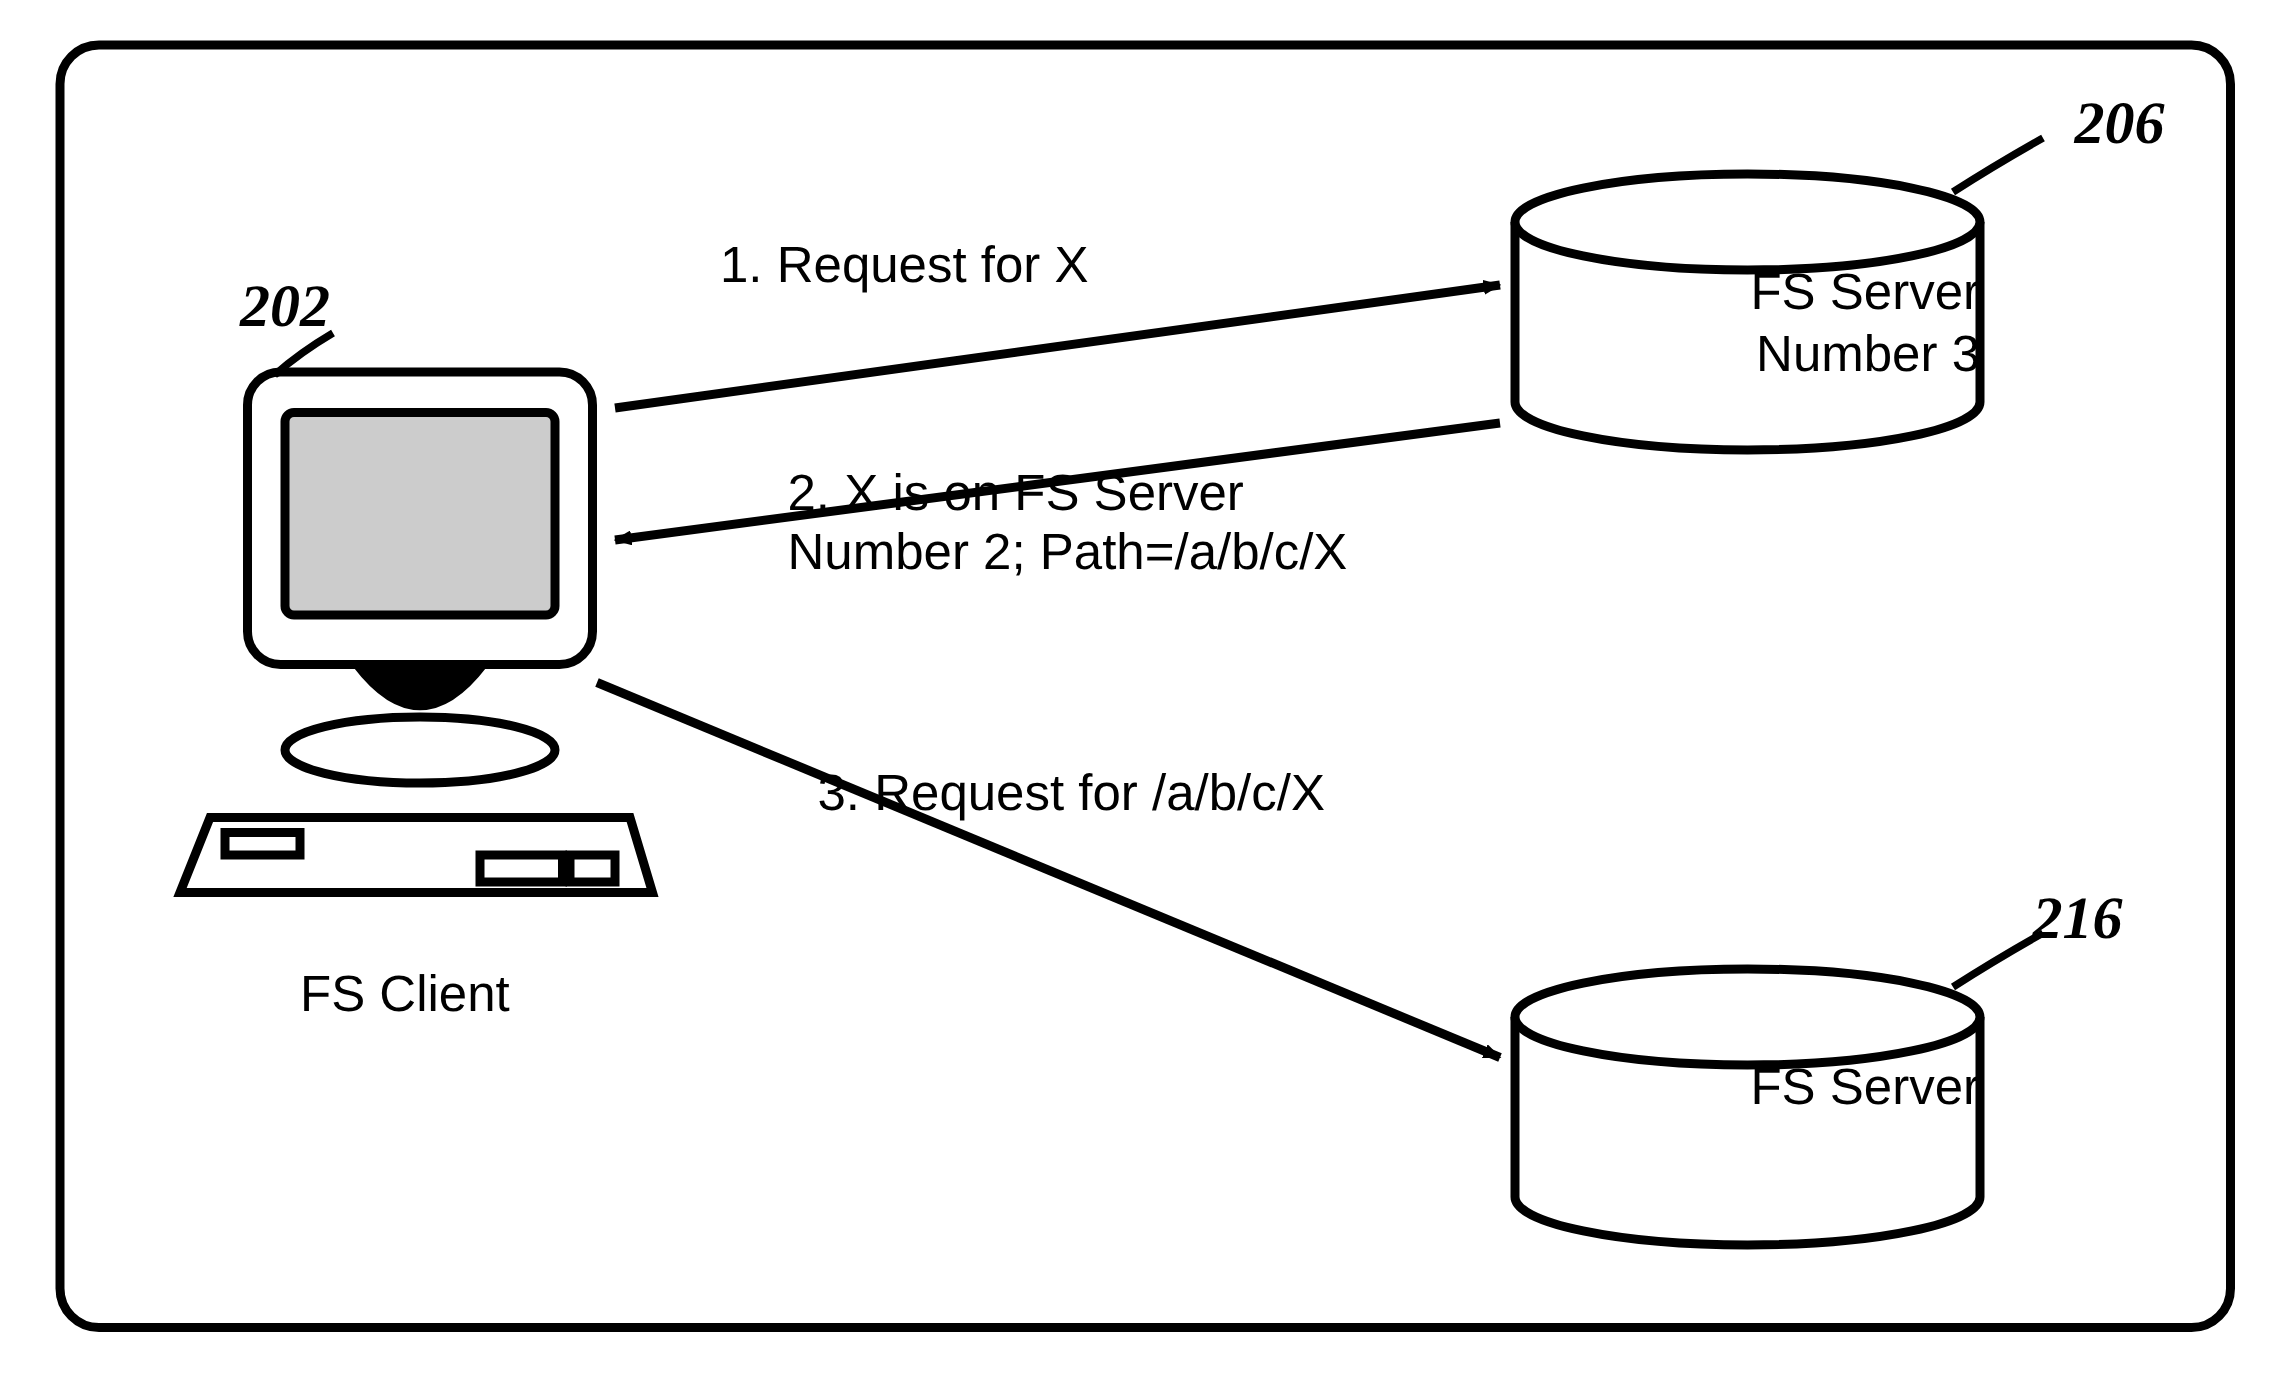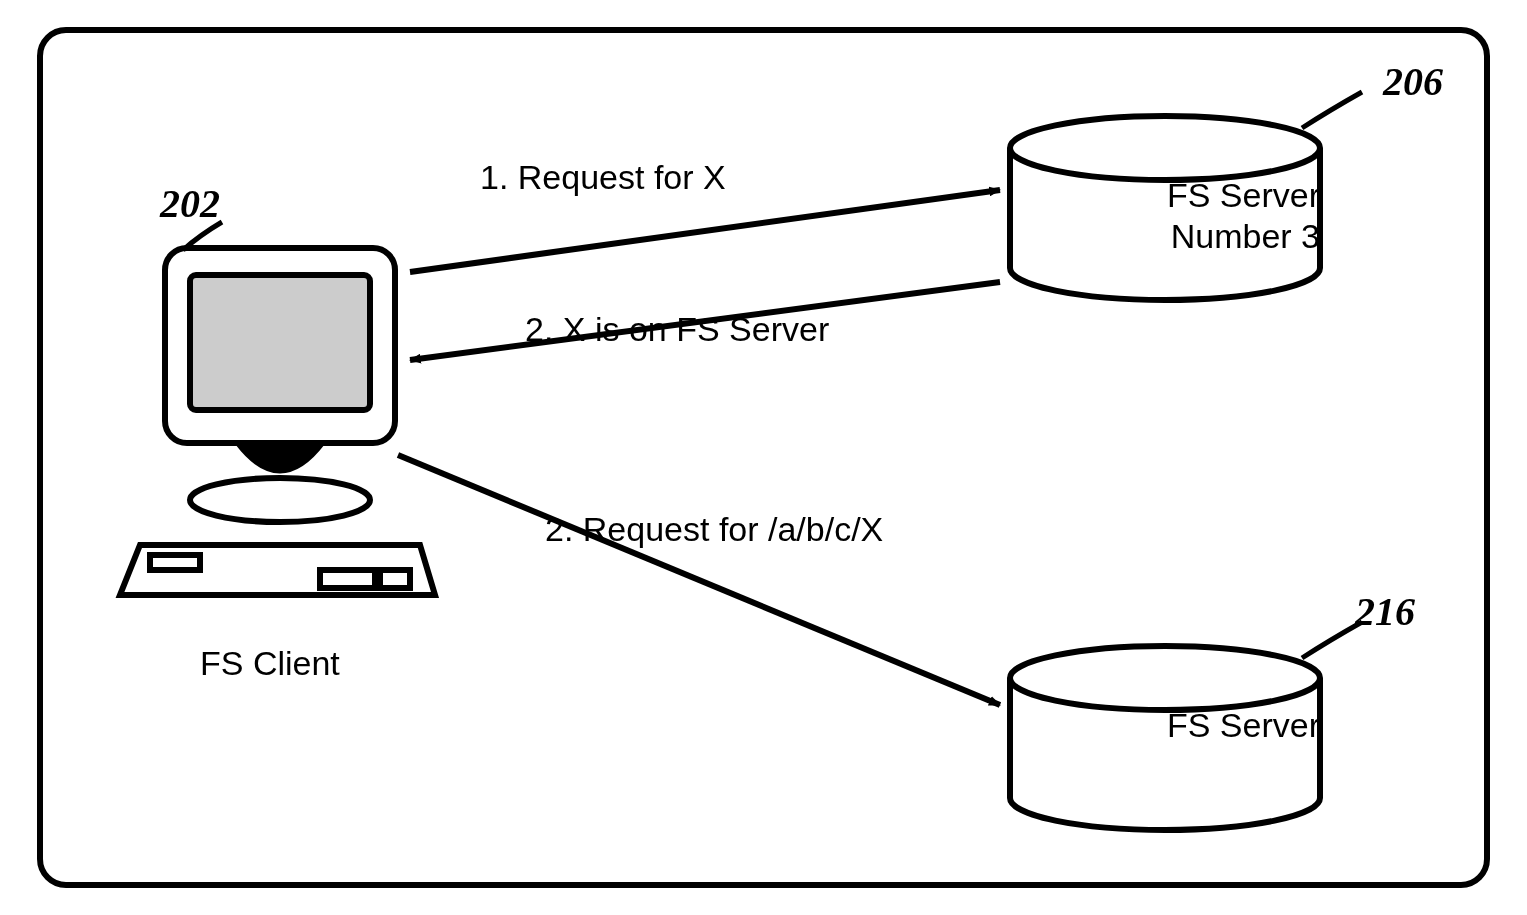--- a/index.html
+++ b/index.html
@@ -112,17 +112,18 @@
   </div>
 
   <div class="cyl-text" style="left:1010px; top:705px; width:310px;">
     <span>FS Server</span><br>
   </div>
 
   <div class="label" style="left:480px; top:158px; font-size:34px;">1. Request for X</div>
 
   <div class="label" style="left:525px; top:310px; font-size:34px; text-align:left; white-space:normal; width:470px;">
     <span>2. X is on FS Server</span><br>
+    <span>Number 2; Path=/a/b/c/X</span>
   </div>
 
-  <div class="label" style="left:545px; top:510px; font-size:34px;">2. Request for /a/b/c/X</div>
+  <div class="label" style="left:545px; top:510px; font-size:34px;">3. Request for /a/b/c/X</div>
 
 </div>
 
 </body></html>

